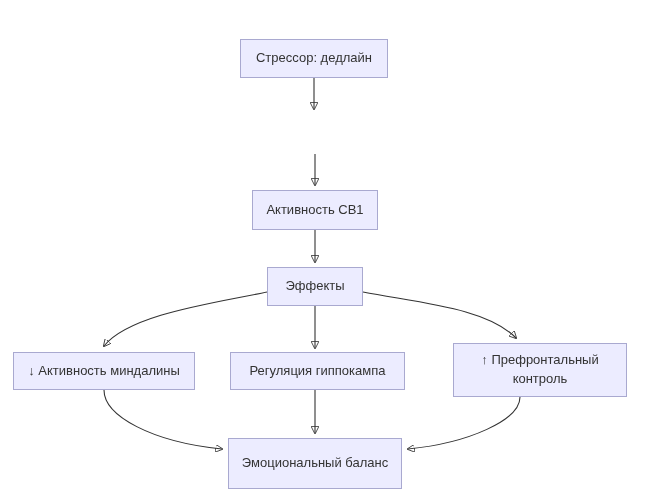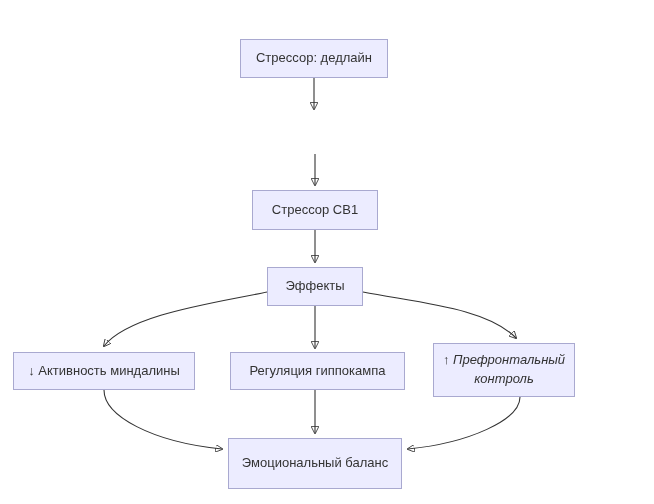--- a/index.html
+++ b/index.html
@@ -60,25 +60,25 @@
     <path d="M315,306 L315,348" marker-end="url(#arrow)"></path>
     <path d="M363,292 C 420,303 487,308 516,338" marker-end="url(#arrow)"></path>
     <path d="M104,390 C 104,416 152,442 222,449" marker-end="url(#arrow)"></path>
     <path d="M315,390 L315,433" marker-end="url(#arrow)"></path>
     <path d="M520,397 C 520,420 469,443 408,449" marker-end="url(#arrow)"></path>
   </svg>
 
   <div class="node" style="left:240px; top:39px;  width:148px; height:39px;">Стрессор: дедлайн</div>
 
 
-  <div class="node" style="left:252px; top:190px; width:126px; height:40px;">Стрессор CB1</div>
+  <div class="node" style="left:252px; top:190px; width:126px; height:40px;">Активность CB1</div>
 
   <div class="node" style="left:267px; top:267px; width:96px;  height:39px;">Эффекты</div>
 
   <div class="node" style="left:230px; top:352px; width:175px; height:38px;">Регуляция гиппокампа</div>
 
   <div class="node" style="left:13px;  top:352px; width:182px; height:38px;">↓ Активность миндалины</div>
 
-  <div class="node" style="left:433px; top:343px; width:142px; height:54px;font-style:italic;">↑ Префронтальный контроль</div>
+  <div class="node" style="left:453px; top:343px; width:174px; height:54px;">↑ Префронтальный контроль</div>
 
   <div class="node" style="left:228px; top:438px; width:174px; height:51px;">Эмоциональный баланс</div>
 
 </div>
 
 </body></html>

